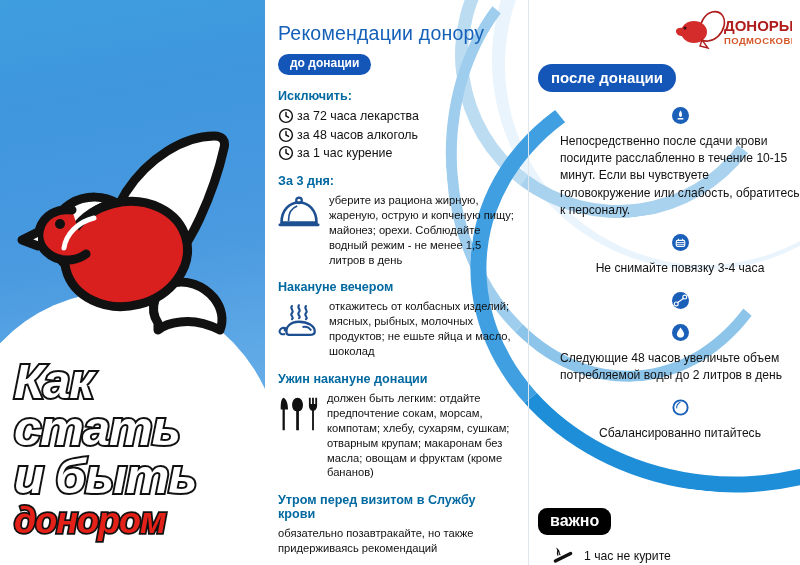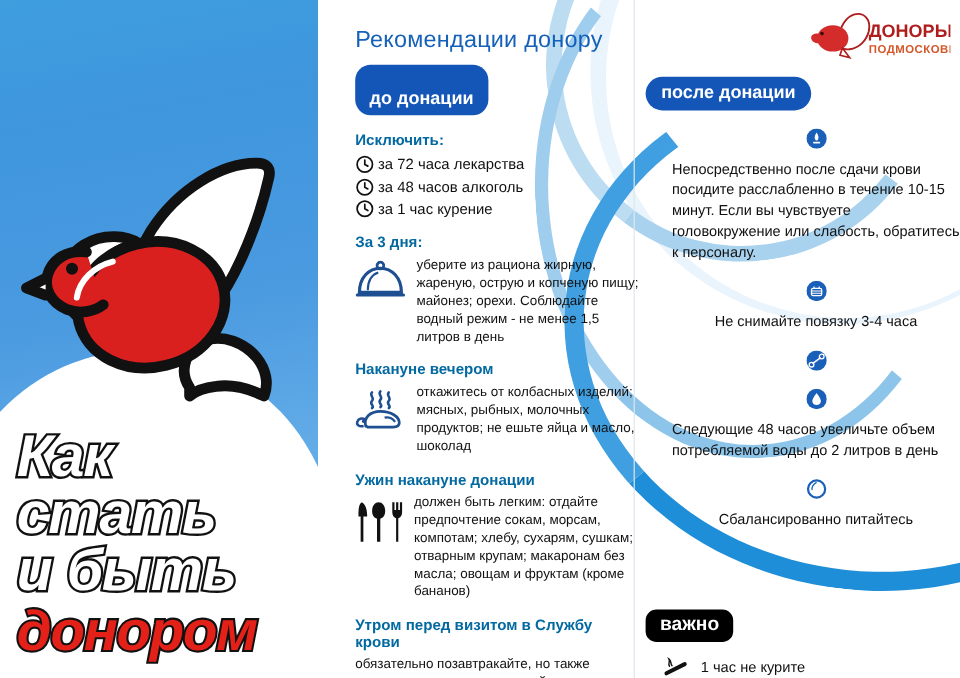--- a/index.html
+++ b/index.html
@@ -24,21 +24,21 @@
 
   .title-block{position:absolute;left:14px;top:358px;width:250px;}
   .title-line{
     font-weight:bold;font-style:italic;line-height:0.95;letter-spacing:-1px;
     color:#ffffff;
     -webkit-text-stroke:4px #111111;
     paint-order:stroke fill;
   }
   .t1{font-size:49px;}
   .t2{font-size:49px;margin-top:2px;}
-  .t3{font-size:47px;margin-top:4px;color:#e32119;-webkit-text-stroke:3.5px #111111;}
+  .t3{font-size:36px;margin-top:4px;color:#e32119;-webkit-text-stroke:3.5px #111111;}
 
   
   .arc-top{
     position:absolute;left:455px;top:-108px;width:300px;height:300px;
     border-radius:50%;
     border:13px solid transparent;
     border-left-color:#bcdcf2;border-bottom-color:#a9d2ee;
     transform:rotate(-8deg);
   }
   .arc-mid{
@@ -62,37 +62,37 @@
   .arc-soft2{
     position:absolute;left:505px;top:-135px;width:400px;height:400px;
     border-radius:50%;background:#ffffff;z-index:0;
   }
   .corner-white{
     position:absolute;right:0;top:0;width:150px;height:56px;background:#ffffff;z-index:3;
     border-bottom-left-radius:60px;
   }
 
   
-  .mid-col{position:absolute;left:296px;top:0;width:236px;height:513px;z-index:5;}
+  .mid-col{position:absolute;left:278px;top:0;width:236px;height:513px;z-index:5;}
   .right-col{position:absolute;left:538px;top:0;width:262px;height:565px;z-index:5;}
   .divider{position:absolute;left:528px;top:0;width:1px;height:565px;background:#dfe6ec;z-index:4;}
 
   
   .logo{position:absolute;right:8px;top:6px;width:120px;height:46px;z-index:8;}
 
   
   .head-main{
     font-size:19.5px;color:#1560b8;font-weight:normal;
     margin:22px 0 0 0;letter-spacing:0.2px;
   }
   .pill{
     display:inline-block;margin-top:9px;
     background:#1456b8;color:#ffffff;
-    font-size:15px;font-weight:bold;
-    padding:20px 12px 5px 12px;border-radius:13px;
+    font-size:12px;font-weight:bold;
+    padding:2px 12px 5px 12px;border-radius:13px;
   }
   .pill.pill-right{font-size:15px;padding:5px 13px 6px 13px;border-radius:14px;}
   .pill.important{background:#000000;border-radius:9px;font-size:16px;padding:4px 12px 5px 12px;text-align:right;}
 
   .sec-head{
     font-size:12.6px;font-weight:bold;color:#0369a1;margin:13px 0 5px 0;
   }
   .sec-head.first{margin-top:14px;}
 
   .clock-row{display:flex;align-items:center;gap:3px;margin:2.5px 0;}

